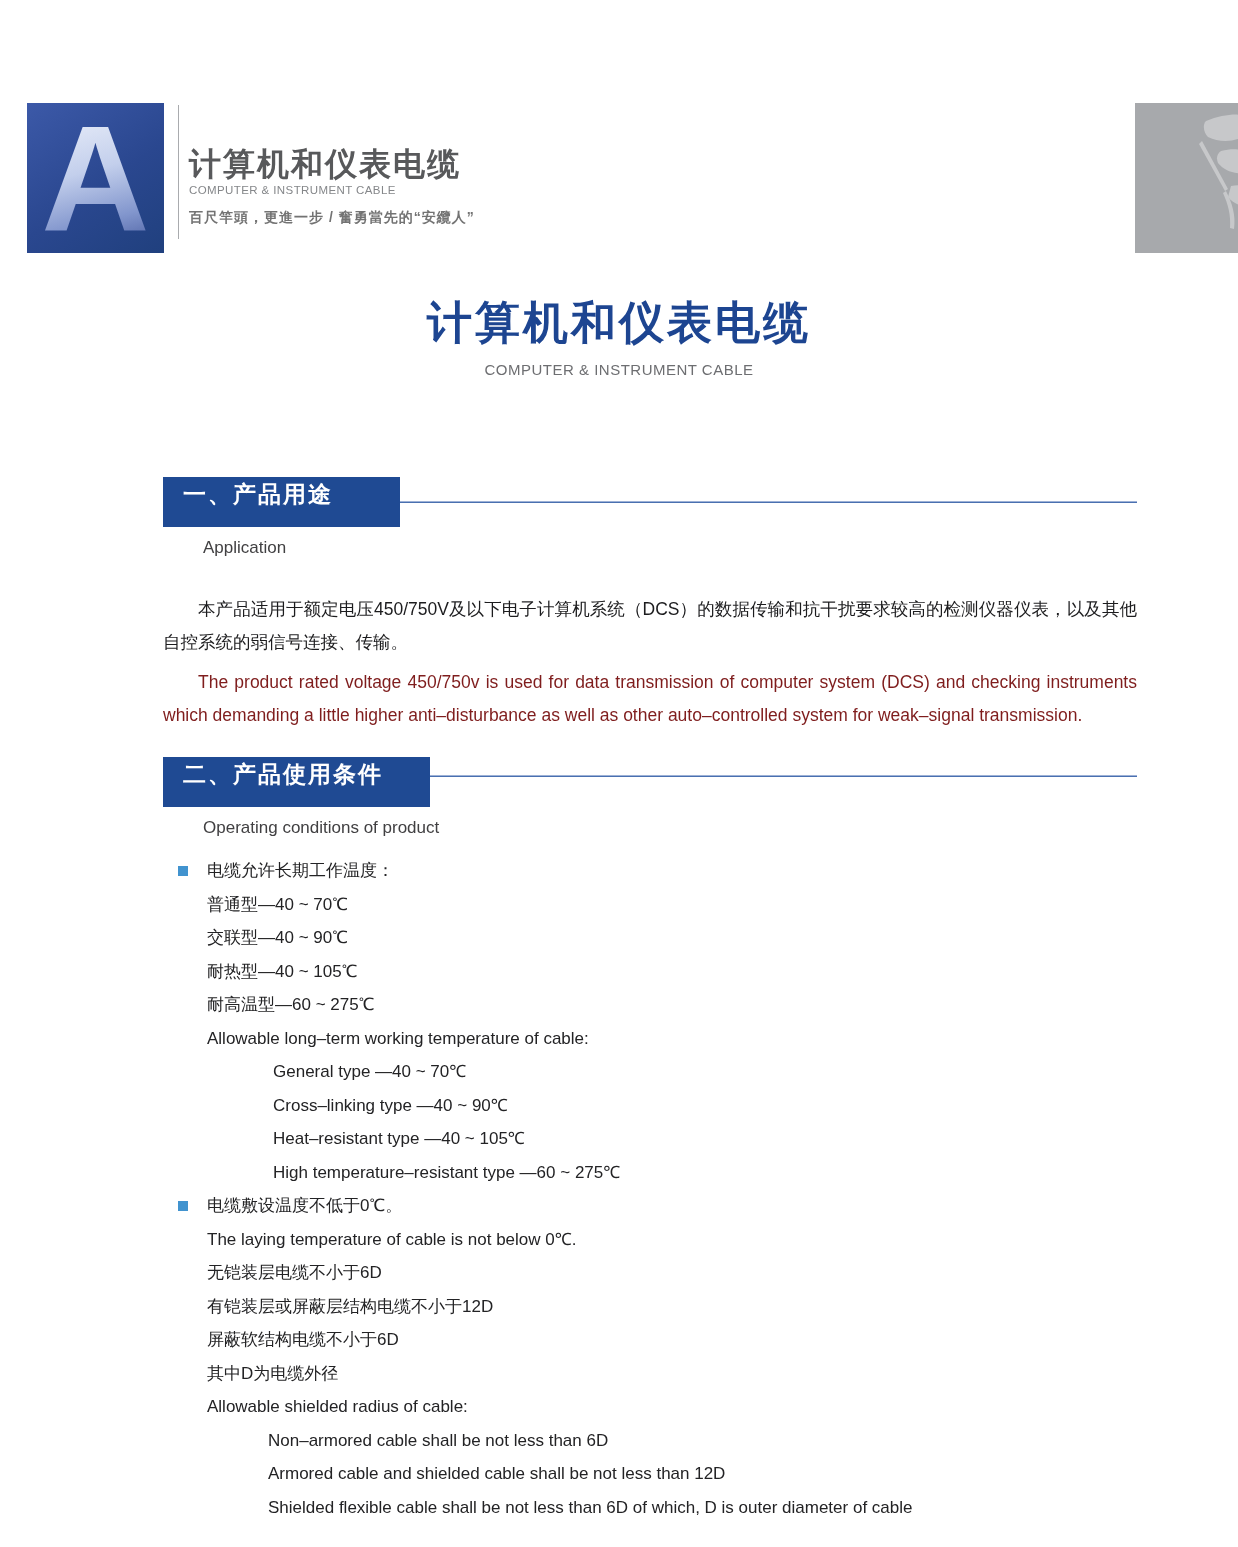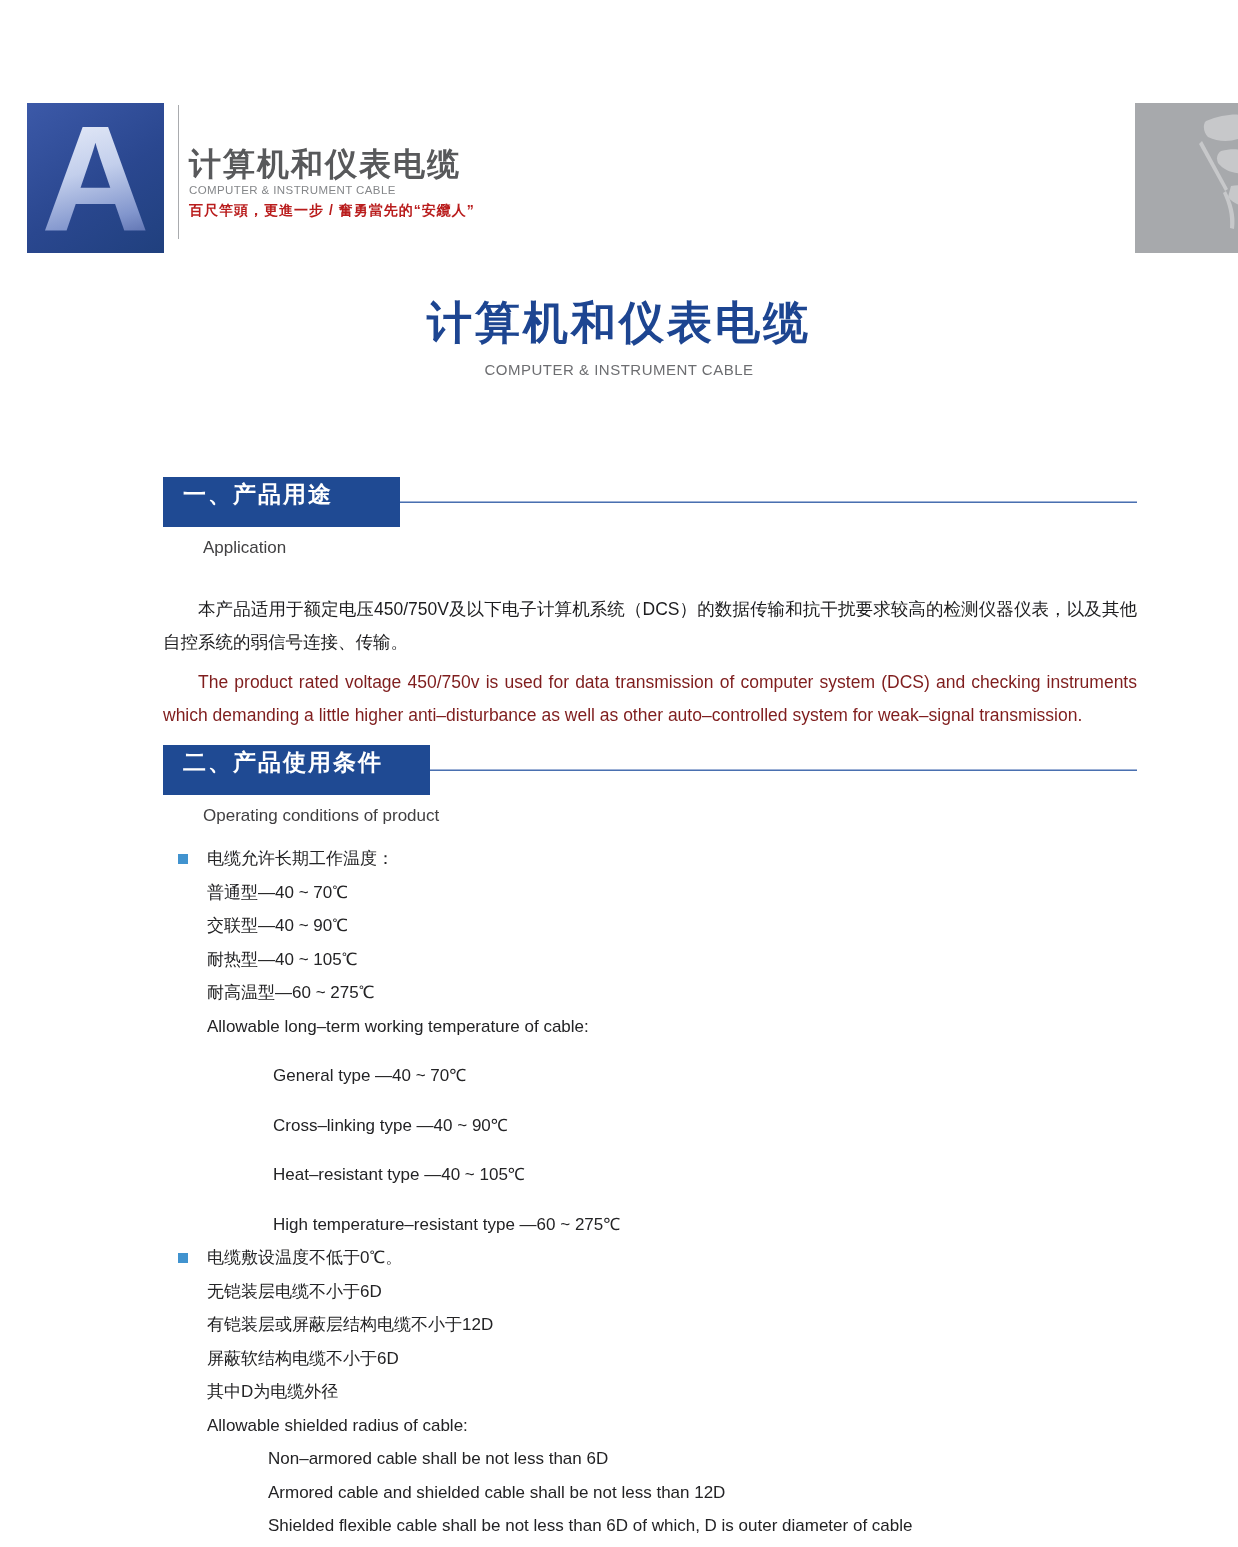--- a/index.html
+++ b/index.html
@@ -21,56 +21,56 @@
     -webkit-background-clip:text; background-clip:text; color:transparent;
   }
   .logo-rest{
     font-size:106px; font-weight:bold; color:#bdbfc1; letter-spacing:-5px;
     line-height:150px; margin-left:6px; flex:0 0 auto;
   }
   .hdr-divider{ width:1px; height:134px; background:#a9abae; margin:2px 0 0 14px; flex:0 0 1px; }
   .hdr-titles{ margin-left:10px; padding-top:42px; }
   .hdr-title-cn{ font-size:32px; font-weight:bold; color:#58595b; letter-spacing:2px; line-height:1.2; }
   .hdr-title-en{ font-size:11.5px; color:#85878a; letter-spacing:0.4px; margin-top:1px; }
-  .hdr-tagline{ font-size:14px; font-weight:bold; color:#b91c1c; margin-top:6px; letter-spacing:1px; }
+  .hdr-tagline{ font-size:14px; font-weight:bold; color:#737373; margin-top:13px; letter-spacing:1px; }
   .corner-box{ position:absolute; right:0; top:0; width:103px; height:150px; background:#a7a9ac; overflow:hidden; }
   .corner-box svg{ position:absolute; right:-18px; top:8px; }
 
   
   .page-title-wrap{ position:absolute; top:293px; left:0; width:100%; text-align:center; }
   .page-title-cn{ font-size:45px; font-weight:bold; color:#1d4591; letter-spacing:3px; }
   .page-title-en{ font-size:15px; color:#6d6e71; margin-top:8px; letter-spacing:0.5px; }
 
   
   .col{ position:absolute; left:163px; width:974px; }
   .band-row{ display:flex; align-items:center; }
   .band{
     background:#1f4a93; color:#ffffff; height:50px; line-height:34px;
     font-size:23px; font-weight:bold; letter-spacing:2px;
     padding:0 28px 0 20px; flex:0 0 auto;
   }
   .band.w1{ min-width:237px; }
-  .band.w2{ min-width:267px; }
+  .band.w2{ min-width:267px;margin-top:12px; }
   .rule{ flex:1 1 auto; height:2px; background:#4a70b0; border-top:1px solid #9db1d6; }
   .subheading{ font-size:17px; color:#414042; margin:9px 0 0 40px; line-height:24px; }
 
   .para-cn{
     margin-top:33px; font-size:17.5px; line-height:33px; color:#1c1c1e;
     text-indent:2em; text-align:justify;
   }
   .para-en{
     margin-top:7px; font-size:17.5px; line-height:33px; color:#7f1d1d;
     text-indent:2em; text-align:justify;
   }
 
   
   .list{ margin-top:14px; }
   .li{ position:relative; padding-left:44px; font-size:17px; line-height:33.5px; color:#232325; }
   .li .sq{ position:absolute; left:15px; top:12px; width:10px; height:10px; background:#4193cf; }
-  .li.ind{ padding-left:110px;margin-top:16px; }
+  .li.ind{ padding-left:110px; }
   .li.ind2{ padding-left:105px; }
 </style>
 </head>
 <body>
 
 <div class="page">
 
   <div class="hdr">
     <div class="hdr-inner">
       <div class="logo-a">
@@ -123,20 +123,21 @@
       <div class="li"><span>普通型—40 ~ 70℃</span></div>
       <div class="li"><span>交联型—40 ~ 90℃</span></div>
       <div class="li"><span>耐热型—40 ~ 105℃</span></div>
       <div class="li"><span>耐高温型—60 ~ 275℃</span></div>
       <div class="li"><span>Allowable long–term working temperature of cable:</span></div>
       <div class="li ind"><span>General type —40 ~ 70℃</span></div>
       <div class="li ind"><span>Cross–linking type —40 ~ 90℃</span></div>
       <div class="li ind"><span>Heat–resistant type —40 ~ 105℃</span></div>
       <div class="li ind"><span>High temperature–resistant type —60 ~ 275℃</span></div>
       <div class="li"><span class="sq"></span><span>电缆敷设温度不低于0℃。</span></div>
+      <div class="li"><span>The laying temperature of cable is not below 0℃.</span></div>
       <div class="li"><span>无铠装层电缆不小于6D</span></div>
       <div class="li"><span>有铠装层或屏蔽层结构电缆不小于12D</span></div>
       <div class="li"><span>屏蔽软结构电缆不小于6D</span></div>
       <div class="li"><span>其中D为电缆外径</span></div>
       <div class="li"><span>Allowable shielded radius of cable:</span></div>
       <div class="li ind2"><span>Non–armored cable shall be not less than 6D</span></div>
       <div class="li ind2"><span>Armored cable and shielded cable shall be not less than 12D</span></div>
       <div class="li ind2"><span>Shielded flexible cable shall be not less than 6D of which, D is outer diameter of cable</span></div>
     </div>
   </div>

